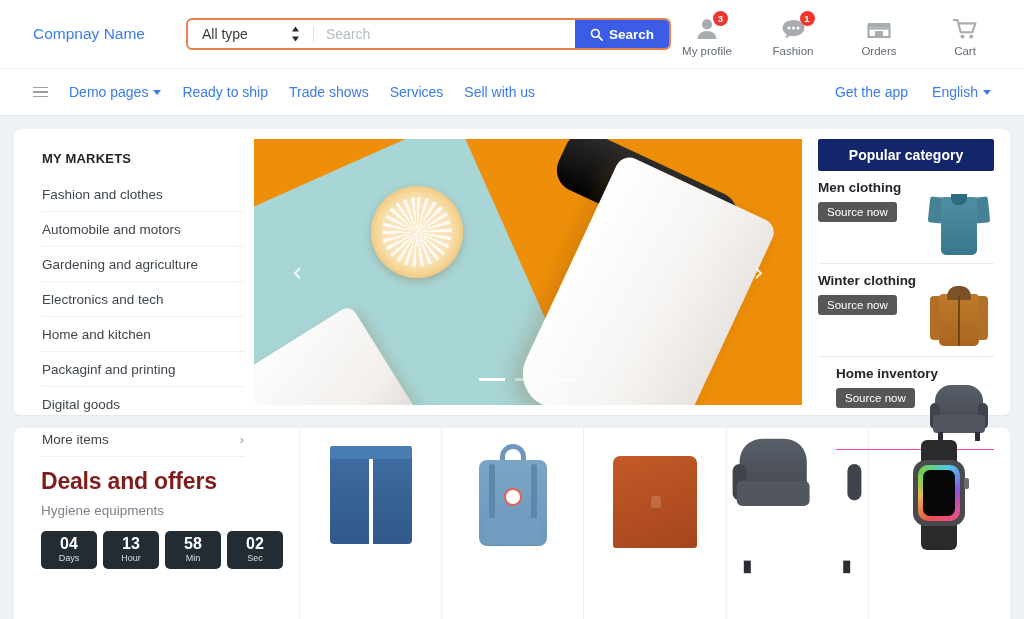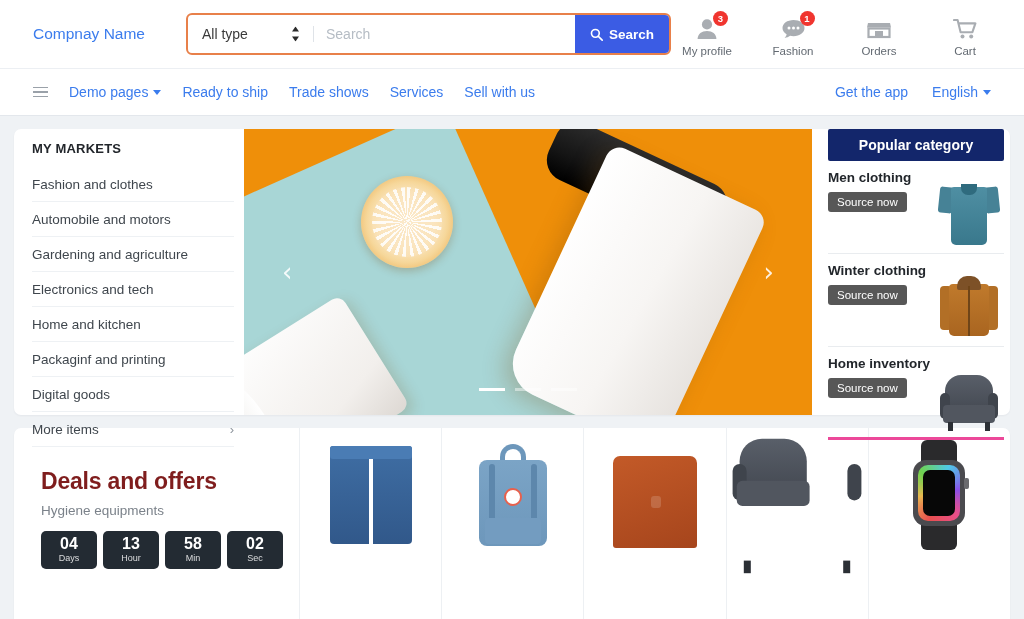--- a/index.html
+++ b/index.html
@@ -29,21 +29,21 @@
     font-size: 15.5px;
     white-space: nowrap;
     margin-left: 0px;
     width: 170px;
     padding-left: 17px;
   }
 
   .searchwrap {
     display: flex;
     align-items: stretch;
-    height: 42px;
+    height: 32px;
     border: 2px solid #e8804a;
     border-radius: 6px;
     overflow: hidden;
     background: #fff;
     width: 485px;
     flex: 0 0 auto;
   }
 
   .type-select {
     width: 126px;
@@ -169,20 +169,21 @@
   }
   .nav-right { margin-left: auto; display: flex; align-items: center; gap: 24px; }
 
   
   .page { padding: 13px 14px 0 14px; }
 
   .hero-card {
     background: #fff;
     border-radius: 7px;
     display: flex;
+    padding: 10px;
     height: 286px;
     box-shadow: 0 1px 2px rgba(30,40,60,.05);
   }
 
   
   .markets {
     width: 228px;
     padding: 12px 8px 0 18px;
     flex: 0 0 auto;
   }
@@ -308,21 +309,21 @@
     font-weight: bold;
     padding: 8px 0;
     border-radius: 2px;
   }
   .pop-item {
     padding: 9px 0 6px 0;
     border-bottom: 1px solid #e9ecef;
     position: relative;
     min-height: 93px;
   }
-  .pop-item:last-child { border-bottom: 3px solid #ec4899; }
+  .pop-item:last-child { border-bottom: 1px solid #ec4899; margin-left: 18px; }
   .pop-title {
     font-size: 13.5px;
     font-weight: bold;
     color: #22262b;
     margin-bottom: 7px;
   }
   .source-btn {
     background: #575757;
     color: #fff;
     font-size: 11.5px;

